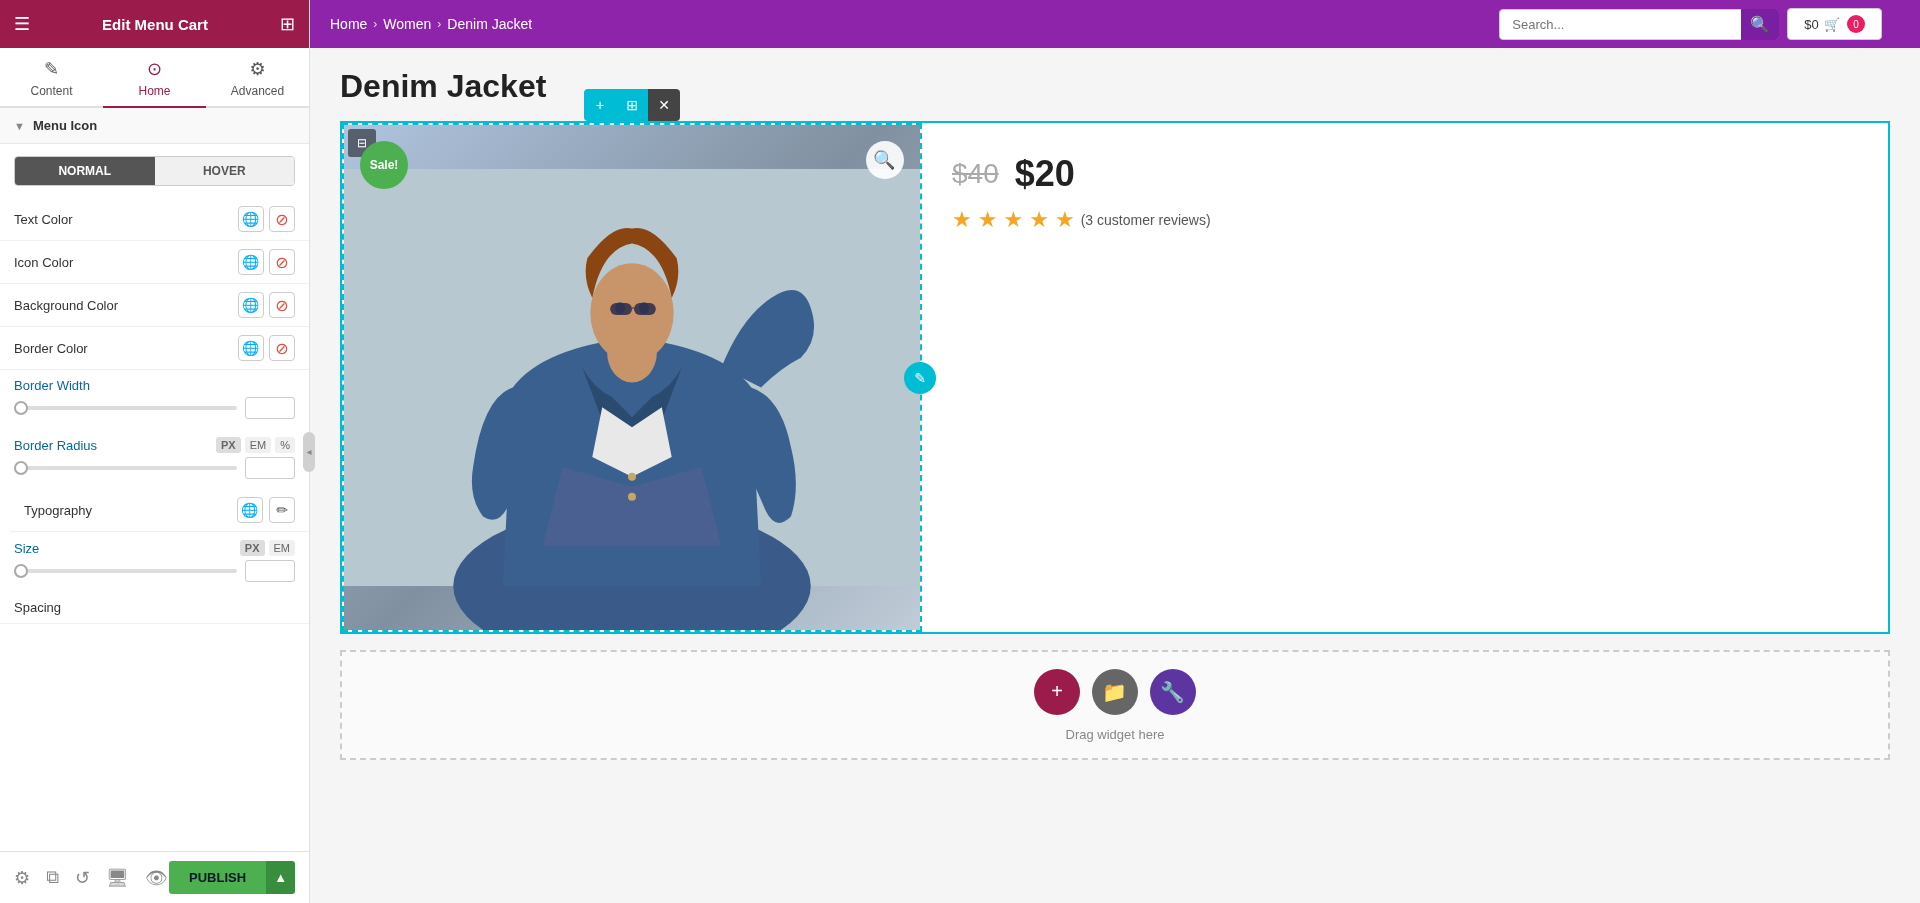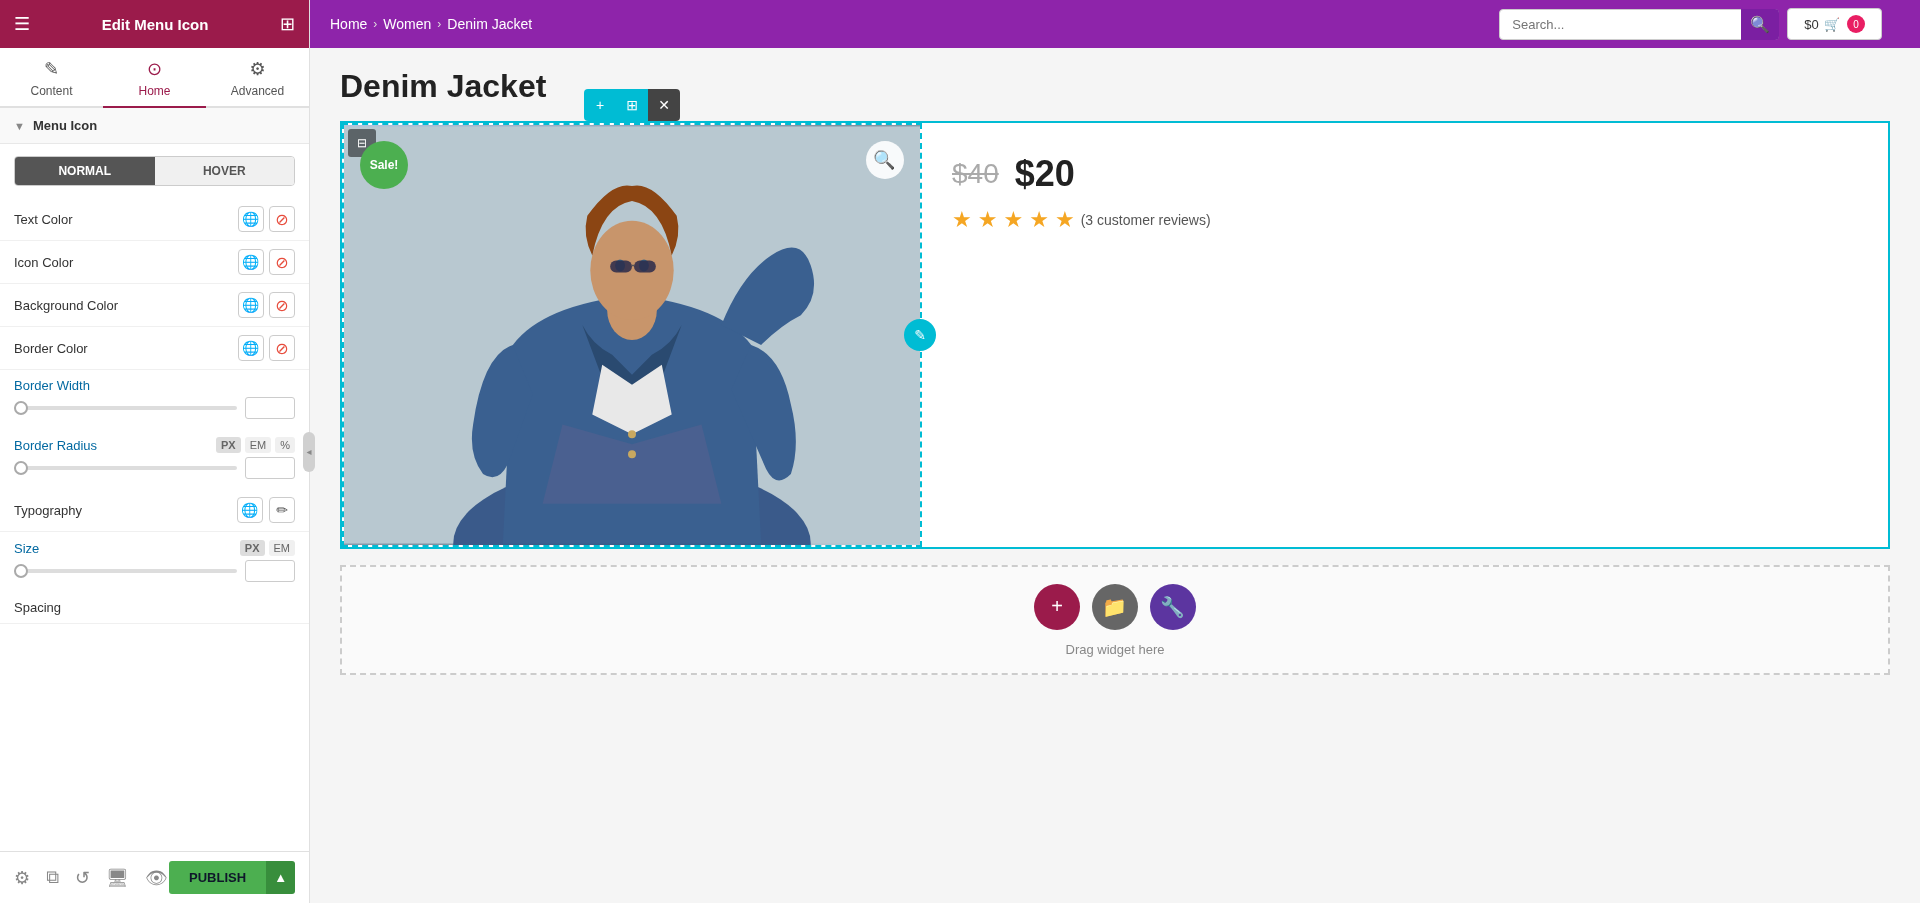--- a/index.html
+++ b/index.html
@@ -185,20 +185,21 @@
       padding: 3px 5px;
       font-size: 12px;
       text-align: center;
     }
 
     .typography-row {
       display: flex;
       align-items: center;
       padding: 8px 14px;
       border-bottom: 1px solid #f0f0f0;
+      margin-left: 10px;
     }
     .typography-label {
       flex: 1;
       font-size: 13px;
       color: #333;
     }
     .typography-controls {
       display: flex;
       gap: 6px;
       align-items: center;
@@ -410,21 +411,21 @@
       position: relative;
     }
     .product-image-area {
       width: 580px;
       min-width: 580px;
       position: relative;
       border: 2px dashed #00bcd4;
     }
     .product-image-placeholder {
       width: 100%;
-      height: 420px;
+      height: 505px;
       background: linear-gradient(135deg, #b0c4de 0%, #8090a0 50%, #c0ccd8 100%);
       display: flex;
       align-items: center;
       justify-content: center;
       overflow: hidden;
       position: relative;
     }
     .denim-jacket-svg {
       width: 100%;
       height: 100%;
@@ -590,21 +591,21 @@
       color: #888;
     }
   </style>
 </head>
 <body>
 
 <div class="left-panel">
 
   <div class="panel-header">
     <span style="font-size:18px; cursor:pointer;">☰</span>
-    <span class="panel-header-title">Edit Menu Icon</span>
+    <span class="panel-header-title">Edit Menu Cart</span>
     <span style="font-size:18px; cursor:pointer;">⊞</span>
   </div>
 
   <div class="panel-tabs">
     <div class="panel-tab">
       <span class="panel-tab-icon">✎</span>
       <span>Content</span>
     </div>
     <div class="panel-tab active">
       <span class="panel-tab-icon">⊙</span>

